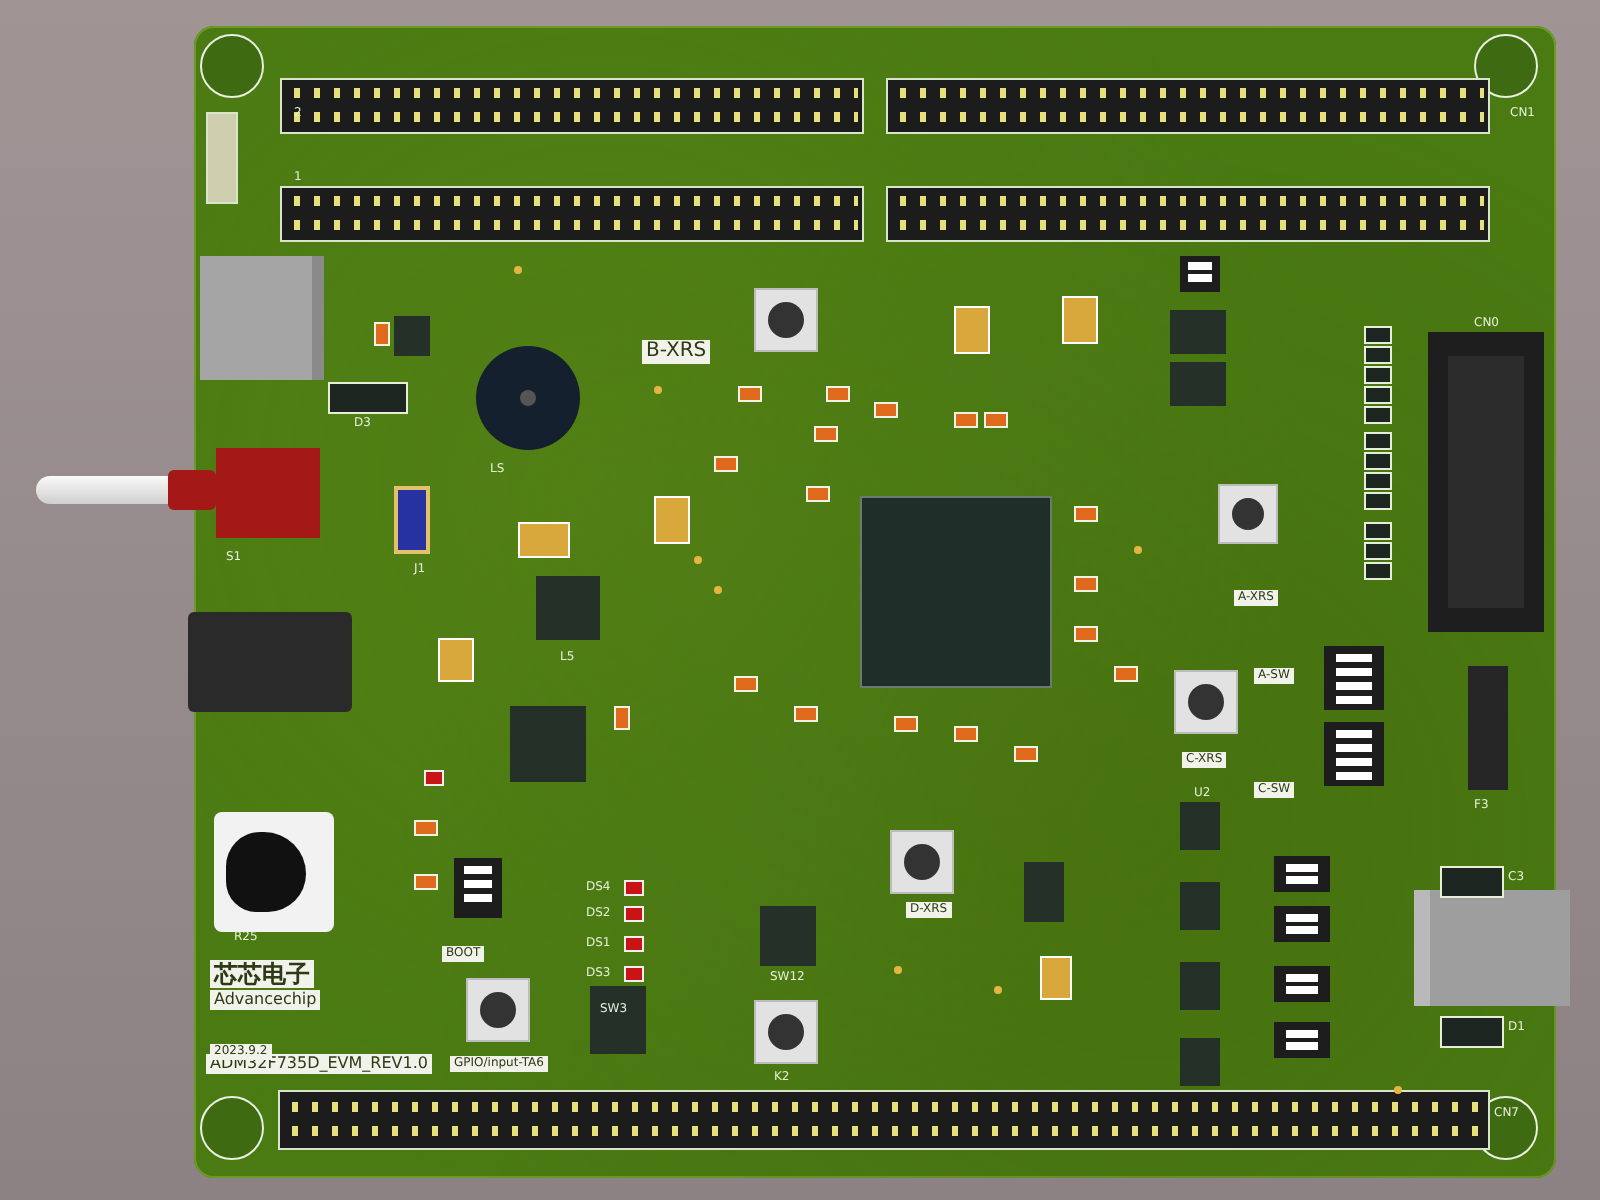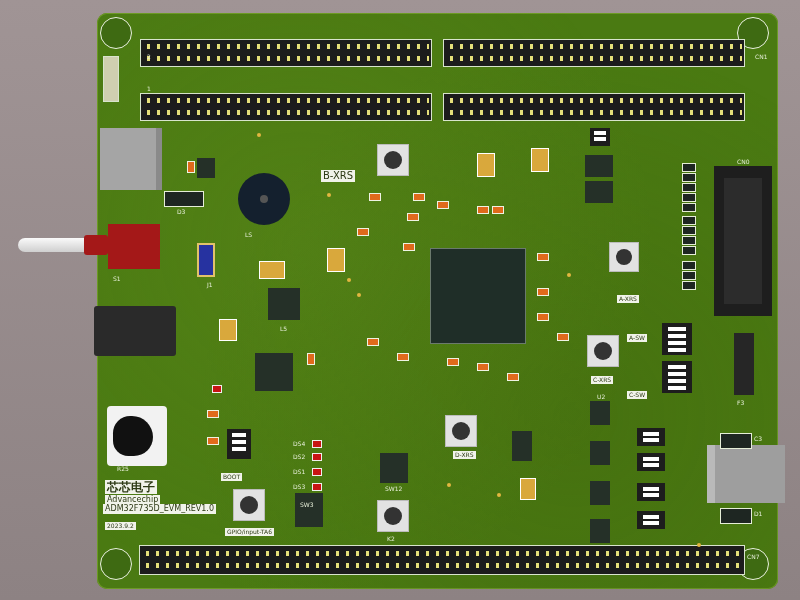--- a/index.html
+++ b/index.html
@@ -72,21 +72,21 @@
 
   <div style="position:absolute;left:-3px;top:293px;width:82px;height:50px;background:#2a2a2a;border-radius:3px"></div>
 
   <div style="position:absolute;left:10px;top:393px;width:60px;height:60px;background:#f2f2f2;border-radius:4px">
     <div style="position:absolute;left:6px;top:10px;width:40px;height:40px;background:#111;border-radius:45% 55% 50% 40%"></div>
   </div>
   <div class="silk" style="left:20px;top:452px">R25</div>
 
   <div class="lbl" style="left:8px;top:467px;font-size:12px;line-height:14px;font-weight:bold">芯芯电子</div>
   <div class="lbl" style="left:8px;top:482px;font-size:8px">Advancechip</div>
-  <div class="lbl" style="left:6px;top:491px;font-size:8px">ADM32F735D_EVM_REV1.0</div>
+  <div class="lbl" style="left:6px;top:514px;font-size:8px">ADM32F735D_EVM_REV1.0</div>
   <div class="lbl" style="left:8px;top:509px;font-size:6px;line-height:8px">2023.9.2</div>
 
   <div style="position:absolute;left:141px;top:160px;width:52px;height:52px;background:#14202e;border-radius:50%">
     <div style="position:absolute;left:22px;top:22px;width:8px;height:8px;border-radius:50%;background:#555"></div>
   </div>
   <div class="silk" style="left:148px;top:218px">LS</div>
 
   <div class="ic" style="left:333px;top:235px;width:94px;height:94px;background:#1f2e28"></div>
 
   <div class="ic-dark" style="left:171px;top:275px;width:32px;height:32px"></div>

